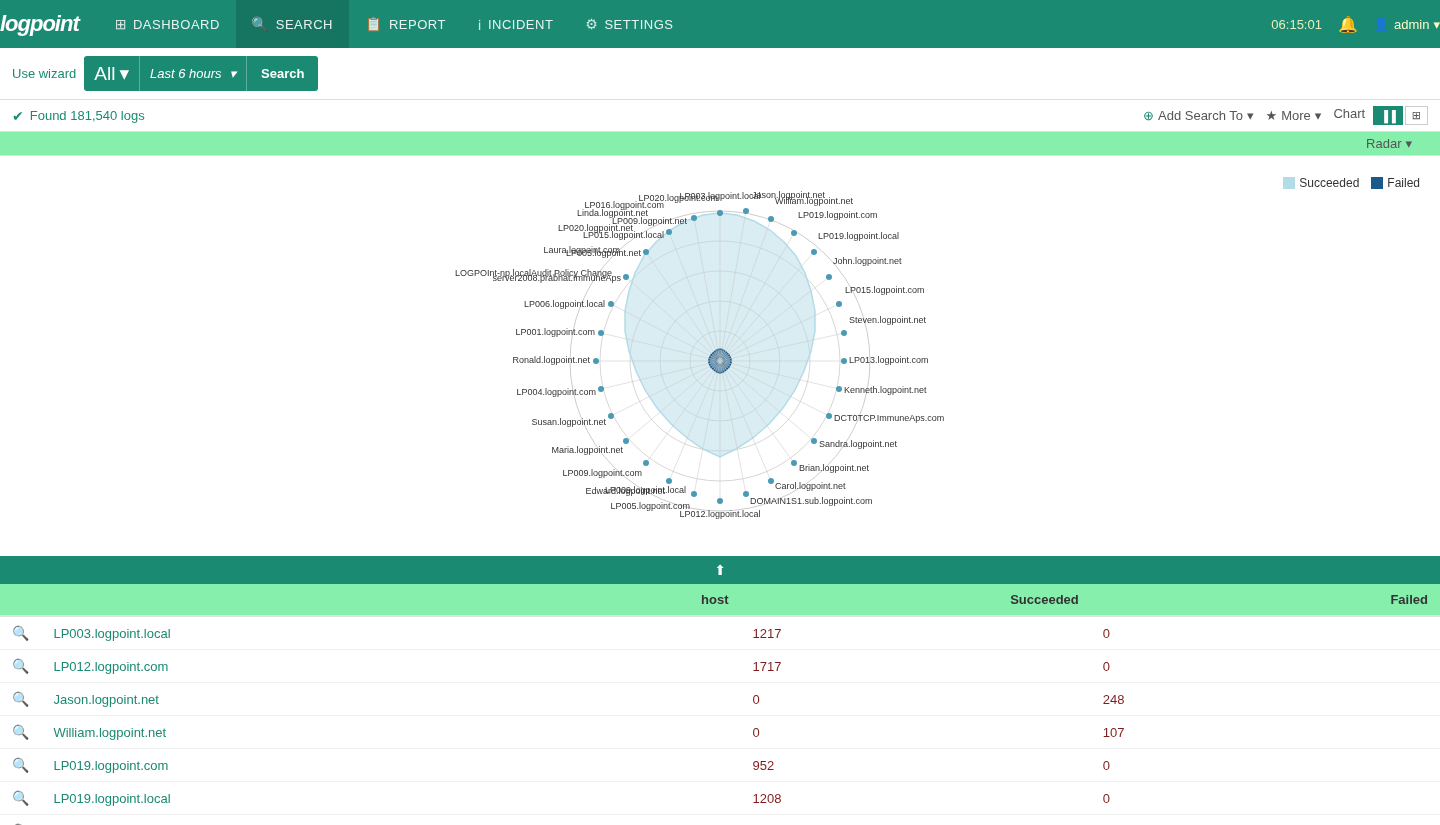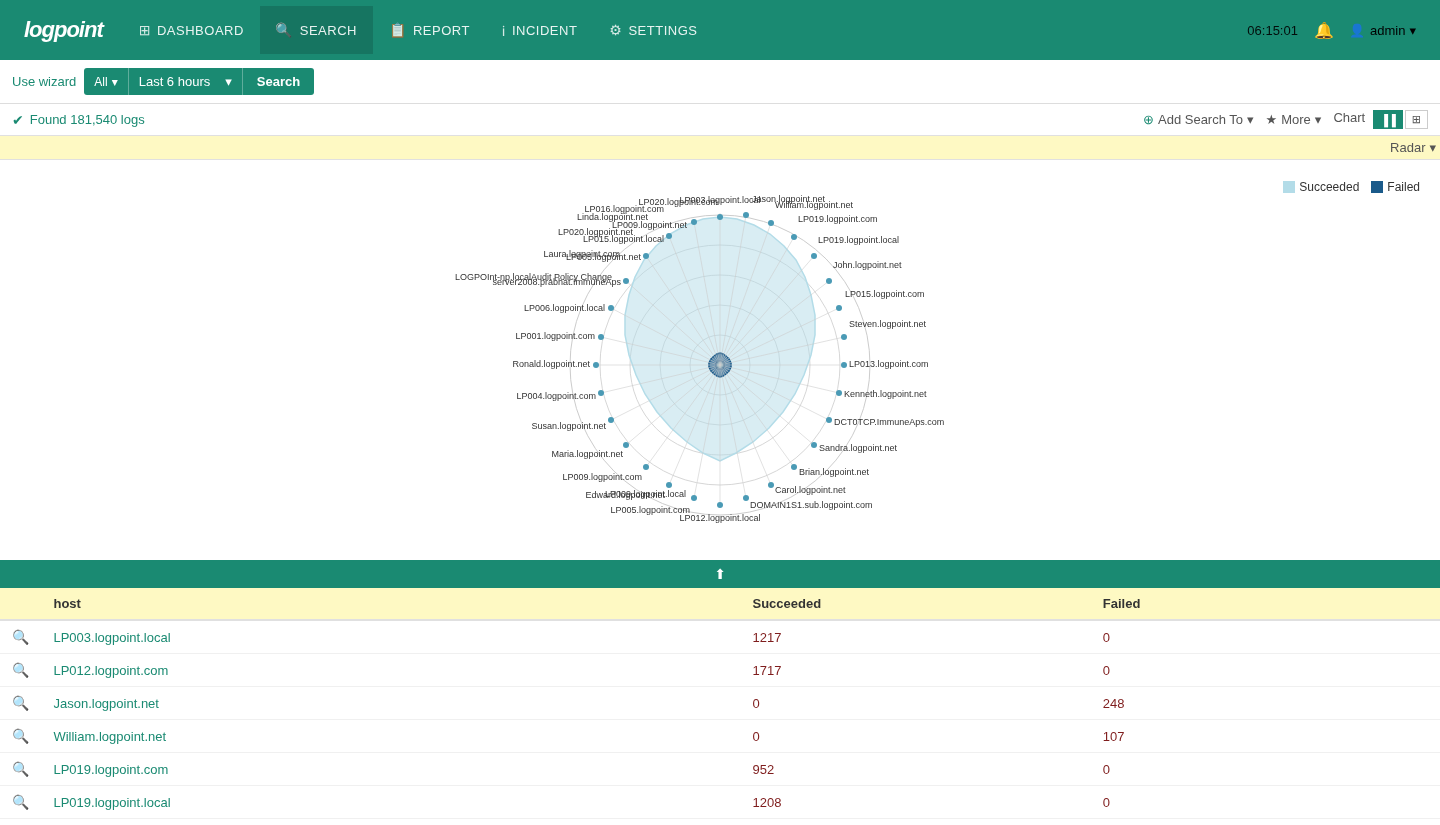--- a/index.html
+++ b/index.html
@@ -3,22 +3,22 @@
   <meta charset="utf-8">
   <style>
     * { box-sizing: border-box; margin: 0; padding: 0; }
     body { font-family: Arial, sans-serif; font-size: 13px; background: #f5f5f5; color: #333; }
 
     
     .navbar {
       background: #1a8a72;
       display: flex;
       align-items: center;
-      height: 60px;
-      padding: 0 24px;
+      height: 48px;
+      padding: 0 0;
       gap: 0;
     }
     .logo {
       color: white;
       font-size: 22px;
       font-weight: bold;
       font-style: italic;
       margin-right: 20px;
       letter-spacing: -1px;
     }
@@ -35,21 +35,21 @@
       letter-spacing: 0.5px;
       text-transform: uppercase;
     }
     .nav-item.active { background: rgba(0,0,0,0.15); }
     .nav-icon { font-size: 14px; opacity: 0.9; }
     .nav-right {
       margin-left: auto;
       display: flex;
       align-items: center;
       gap: 16px;
-      color: #000000;
+      color: #fef9c3;
     }
     .nav-time { font-size: 13px; opacity: 0.9; }
     .nav-bell { font-size: 16px; cursor: pointer; }
     .nav-user { display: flex; align-items: center; gap: 4px; font-size: 13px; cursor: pointer; }
 
     
     .search-bar-row {
       background: white;
       display: flex;
       align-items: center;
@@ -74,36 +74,37 @@
       font-size: 13px;
       white-space: nowrap;
     }
     .all-btn {
       background: #1a8a72;
       color: white;
       border: none;
       padding: 6px 10px;
       border-radius: 3px 0 0 3px;
       cursor: pointer;
-      font-size: 12px;
+      font-size: 19px;
       display: flex;
       align-items: center;
       gap: 4px;
     }
     .time-btn {
       background: #1a8a72;
       color: white;
       border: none;
       border-left: 1px solid rgba(255,255,255,0.3);
       padding: 6px 10px;
       cursor: pointer;
       font-size: 13px;
       display: flex;
       align-items: center;
-      gap: 15px;
+      gap: 8px;
+      font-style: italic;
     }
     .search-btn {
       background: #1a8a72;
       color: white;
       border: none;
       border-left: 1px solid rgba(255,255,255,0.3);
       padding: 6px 14px;
       border-radius: 0 3px 3px 0;
       cursor: pointer;
       font-size: 13px;
@@ -169,24 +170,24 @@
       border: 1px solid #ccc;
       padding: 2px 6px;
       cursor: pointer;
       font-size: 11px;
       color: #555;
     }
     .chart-view-btn.active { background: #1a8a72; color: white; border-color: #1a8a72; }
 
     
     .chart-type-row {
-      background: #fef9c3;
+      background: #86efac;
       display: flex;
       justify-content: flex-end;
-      padding: 4px 4px;
+      padding: 4px 28px;
       border-bottom: 1px solid #e0e0e0;
     }
     .radar-btn {
       display: flex;
       align-items: center;
       gap: 4px;
       color: #555;
       font-size: 13px;
       cursor: pointer;
       border: none;
@@ -239,27 +240,27 @@
 
     
     .table-area {
       background: white;
     }
     table {
       width: 100%;
       border-collapse: collapse;
     }
     th {
-      text-align: left;
+      text-align: right;
       padding: 8px 12px;
       font-size: 13px;
       font-weight: 600;
       color: #333;
       border-bottom: 2px solid #e0e0e0;
-      background: #fef9c3;
+      background: #86efac;
     }
     td {
       padding: 8px 12px;
       font-size: 13px;
       border-bottom: 1px solid #f0f0f0;
     }
     .search-row-icon { color: #1a8a72; cursor: pointer; font-size: 14px; }
     .host-link { color: #1a8a72; text-decoration: none; cursor: pointer; }
     .val-teal { color: #7f1d1d; }
     .first-col { width: 36px; }

